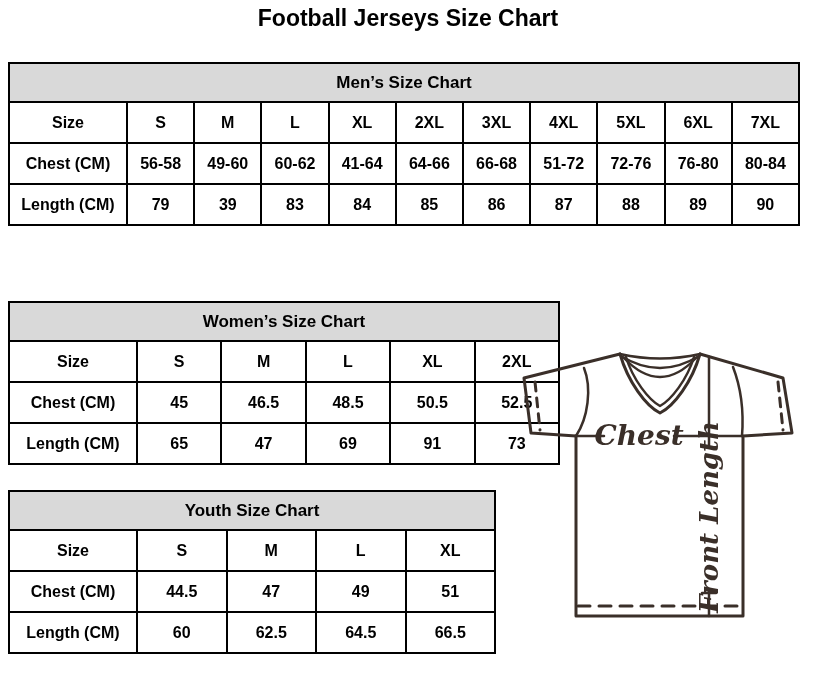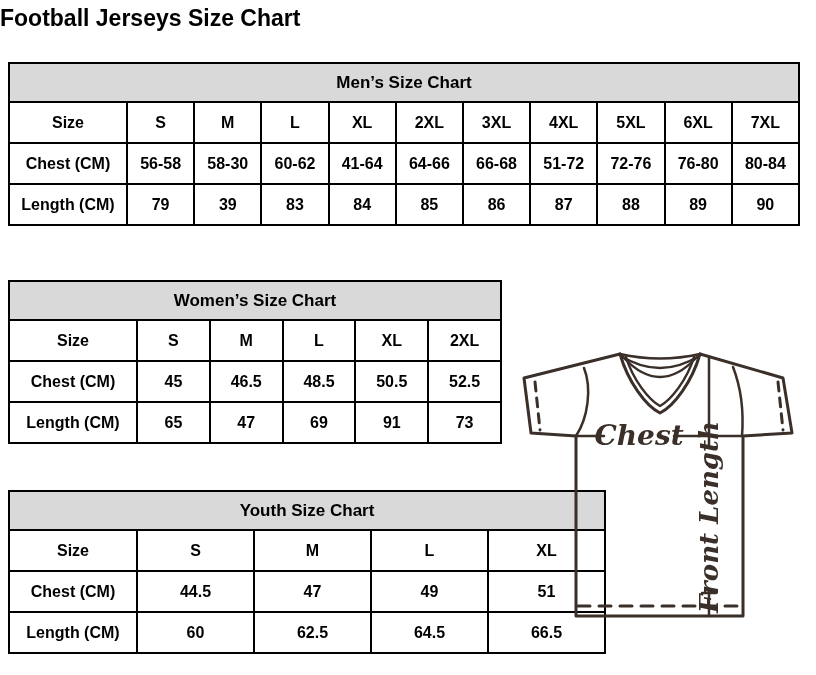--- a/index.html
+++ b/index.html
@@ -2,40 +2,40 @@
 <html><head>
 <meta charset="utf-8">
 <style>
   html,body{margin:0;padding:0;background:#ffffff;}
   .page{
     position:relative;width:816px;height:675px;background:#ffffff;
     font-family:"Liberation Sans",sans-serif;color:#000;overflow:hidden;
   }
   .page-title{
     position:absolute;top:5px;left:0;width:100%;
-    text-align:left;font-size:23px;font-weight:bold;letter-spacing:0px;
+    text-align:center;font-size:23px;font-weight:bold;letter-spacing:0px;
   }
   table.size-table{
     position:absolute;border-collapse:collapse;table-layout:fixed;
     font-weight:bold;color:#000;background:#fff;
   }
   table.size-table th, table.size-table td{
     border:2px solid var(--border-c,#000);
     text-align:center;vertical-align:middle;padding:0;overflow:hidden;
   }
   table.size-table th.tbl-title{
     background:var(--header-bg,#d9d9d9);
     font-size:17px;height:37px;font-weight:bold;
   }
   table.size-table td{font-size:16px;height:39px;}
   .tbl-men{left:8px;top:62px;width:792px;padding-left:21px;}
   .tbl-men col.label-col{width:118px;}
-  .tbl-women{left:8px;top:280px;width:494px;}
+  .tbl-women{left:8px;top:301px;width:552px;}
   .tbl-women col.label-col{width:128px;}
-  .tbl-youth{left:8px;top:490px;width:598px;border-radius:11px;}
+  .tbl-youth{left:8px;top:490px;width:488px;border-radius:11px;}
   .tbl-youth col.label-col{width:128px;}
   .jersey-svg{
     position:absolute;left:512px;top:330px;width:300px;height:345px;
     color:var(--jersey-c,#3a2f29);
   }
   .jersey-text{font-family:"DejaVu Serif",serif;font-style:italic;font-weight:bold;}
 </style>
 </head>
 <body>
 
@@ -70,21 +70,21 @@
           <td>2XL</td>
           <td>3XL</td>
           <td>4XL</td>
           <td>5XL</td>
           <td>6XL</td>
           <td>7XL</td>
         </tr>
         <tr>
           <td>Chest (CM)</td>
           <td>56-58</td>
-          <td>58-30</td>
+          <td>49-60</td>
           <td>60-62</td>
           <td>41-64</td>
           <td>64-66</td>
           <td>66-68</td>
           <td>51-72</td>
           <td>72-76</td>
           <td>76-80</td>
           <td>80-84</td>
         </tr>
         <tr>

